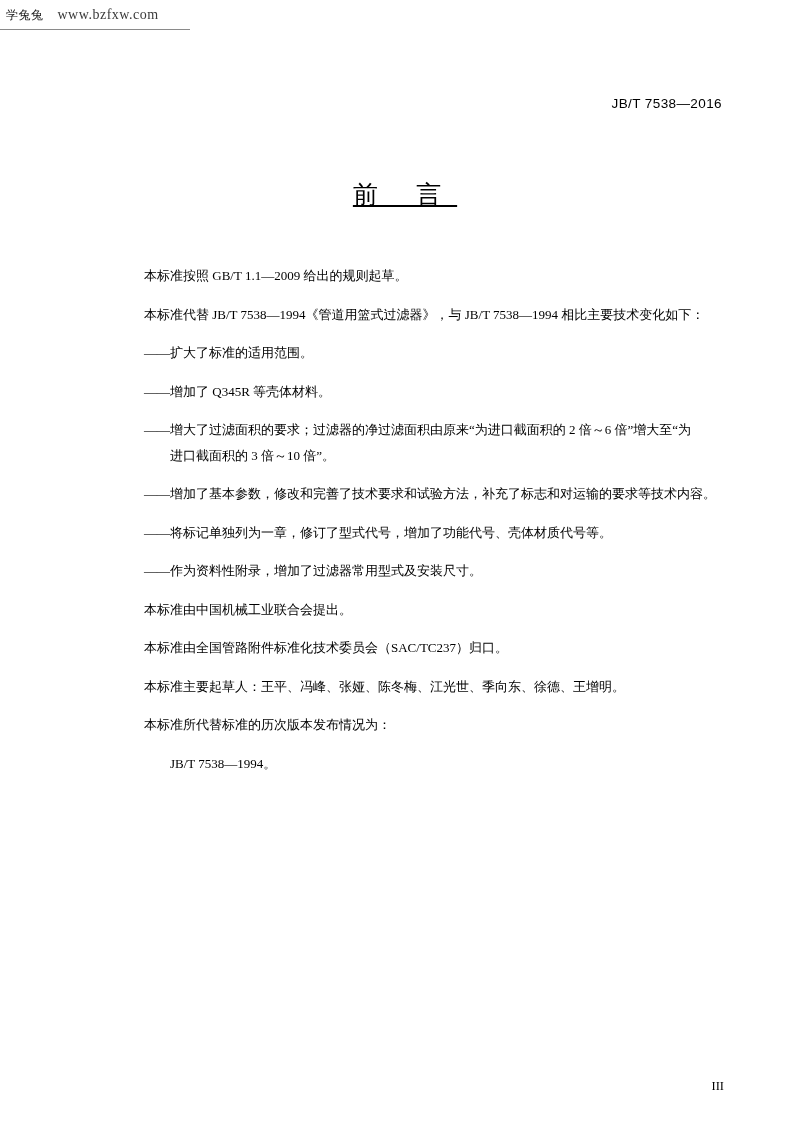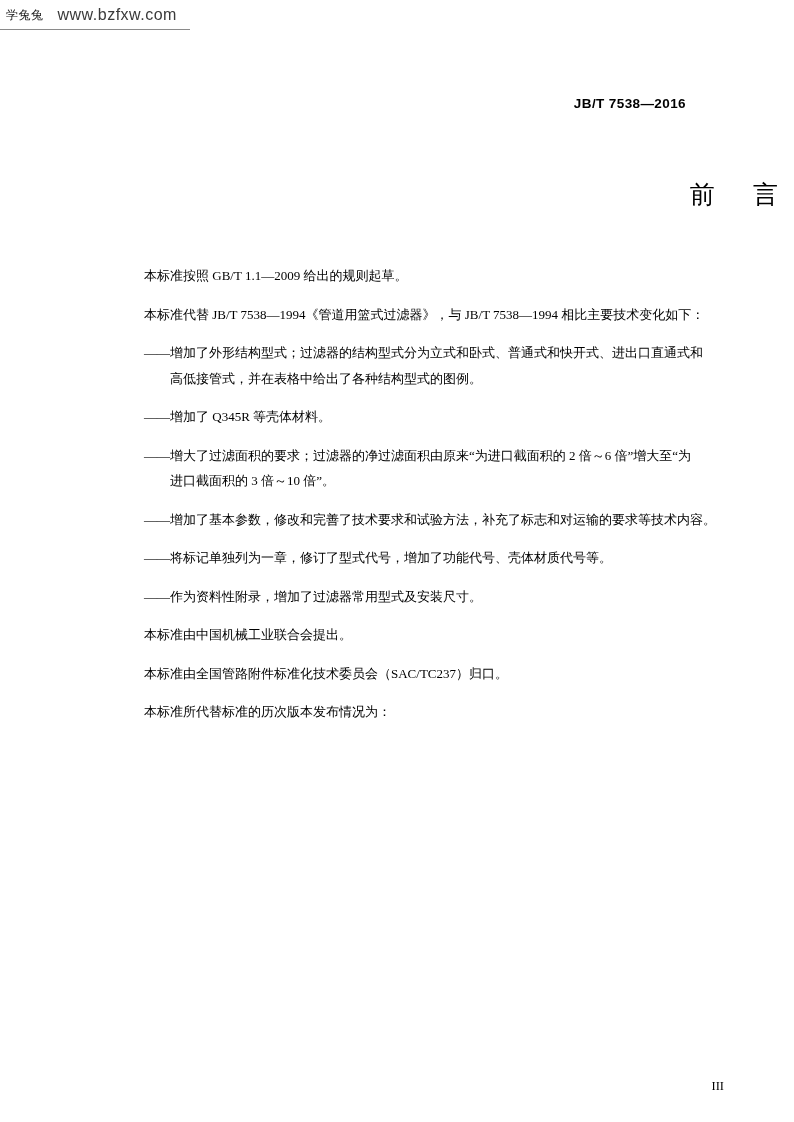--- a/index.html
+++ b/index.html
@@ -31,61 +31,62 @@
     font-size: 12px;
     color: #2b2b2b;
   }
   .watermark .wm-logo {
     font-family: "DejaVu Sans", sans-serif;
     font-size: 12px;
     letter-spacing: 0.5px;
     color: #1a1a1a;
   }
   .watermark .wm-url {
-    font-family: Liberation Sans, sans-serif;
-    font-size: 16px;
+    font-family: Liberation Serif, serif;
+    font-size: 14px;
     color: #3a3a3a;
     letter-spacing: 0.5px;
   }
   .watermark .wm-rule {
     position: absolute;
     left: 0;
     bottom: 0;
     width: 190px;
     height: 1px;
     background: #8a8a8a;
   }
 
   
   .page-header {
     position: absolute;
     top: 96px;
     left: 0;
     width: 794px;
     box-sizing: border-box;
-    padding-right: 108px;
+    padding-right: 72px;
     text-align: right;
     font-family: "Liberation Sans", sans-serif;
-    font-weight: bold;
+    font-weight: normal;
     font-size: 13.5px;
     letter-spacing: 0.4px;
   }
 
   
   .doc-title {
     position: absolute;
     top: 178px;
     left: 0;
     width: 794px;
-    text-align: right;
+    text-align: center;
     font-family: "Liberation Serif", serif;
     font-size: 25px;
     letter-spacing: 16px;
     text-indent: 16px;
     font-weight: normal;
+    text-decoration: underline;
   }
 
   
   .content {
     position: absolute;
     top: 250px;
     left: 118px;
     width: 610px;
     font-size: 13px;
     line-height: 25.5px;
@@ -135,44 +136,43 @@
 </div>
 
 <div class="doc-title">前    言</div>
 
 <div class="content">
 
   <p class="p-indent">本标准按照 GB/T 1.1—2009 给出的规则起草。</p>
 
   <p class="p-indent">本标准代替 JB/T 7538—1994《管道用篮式过滤器》，与 JB/T 7538—1994 相比主要技术变化如下：</p>
 
+  <p class="dash-item">——扩大了标准的适用范围。</p>
 
-  <p class="dash-item">
-    <span>——增加了外形结构型式；过滤器的结构型式分为立式和卧式、普通式和快开式、进出口直通式和</span>
-    <span class="wrap2">高低接管式，并在表格中给出了各种结构型式的图例。</span>
-  </p>
 
 
   <p class="dash-item">——增加了 Q345R 等壳体材料。</p>
 
   <p class="dash-item">
     <span>——增大了过滤面积的要求；过滤器的净过滤面积由原来“为进口截面积的 2 倍～6 倍”增大至“为</span>
     <span class="wrap2">进口截面积的 3 倍～10 倍”。</span>
   </p>
 
   <p class="dash-item">——增加了基本参数，修改和完善了技术要求和试验方法，补充了标志和对运输的要求等技术内容。</p>
 
   <p class="dash-item">——将标记单独列为一章，修订了型式代号，增加了功能代号、壳体材质代号等。</p>
 
   <p class="dash-item">——作为资料性附录，增加了过滤器常用型式及安装尺寸。</p>
 
   <p class="p-indent">本标准由中国机械工业联合会提出。</p>
 
   <p class="p-indent">本标准由全国管路附件标准化技术委员会（SAC/TC237）归口。</p>
 
 
+  <p class="p-indent">本标准主要起草人：王平、冯峰、张娅、陈冬梅、江光世、季向东、徐德、王增明。</p>
 
   <p class="p-indent">本标准所代替标准的历次版本发布情况为：</p>
 
+  <p class="p-sub">JB/T 7538—1994。</p>
 
 </div>
 
 <div class="page-number">III</div>
 
 </body></html>

